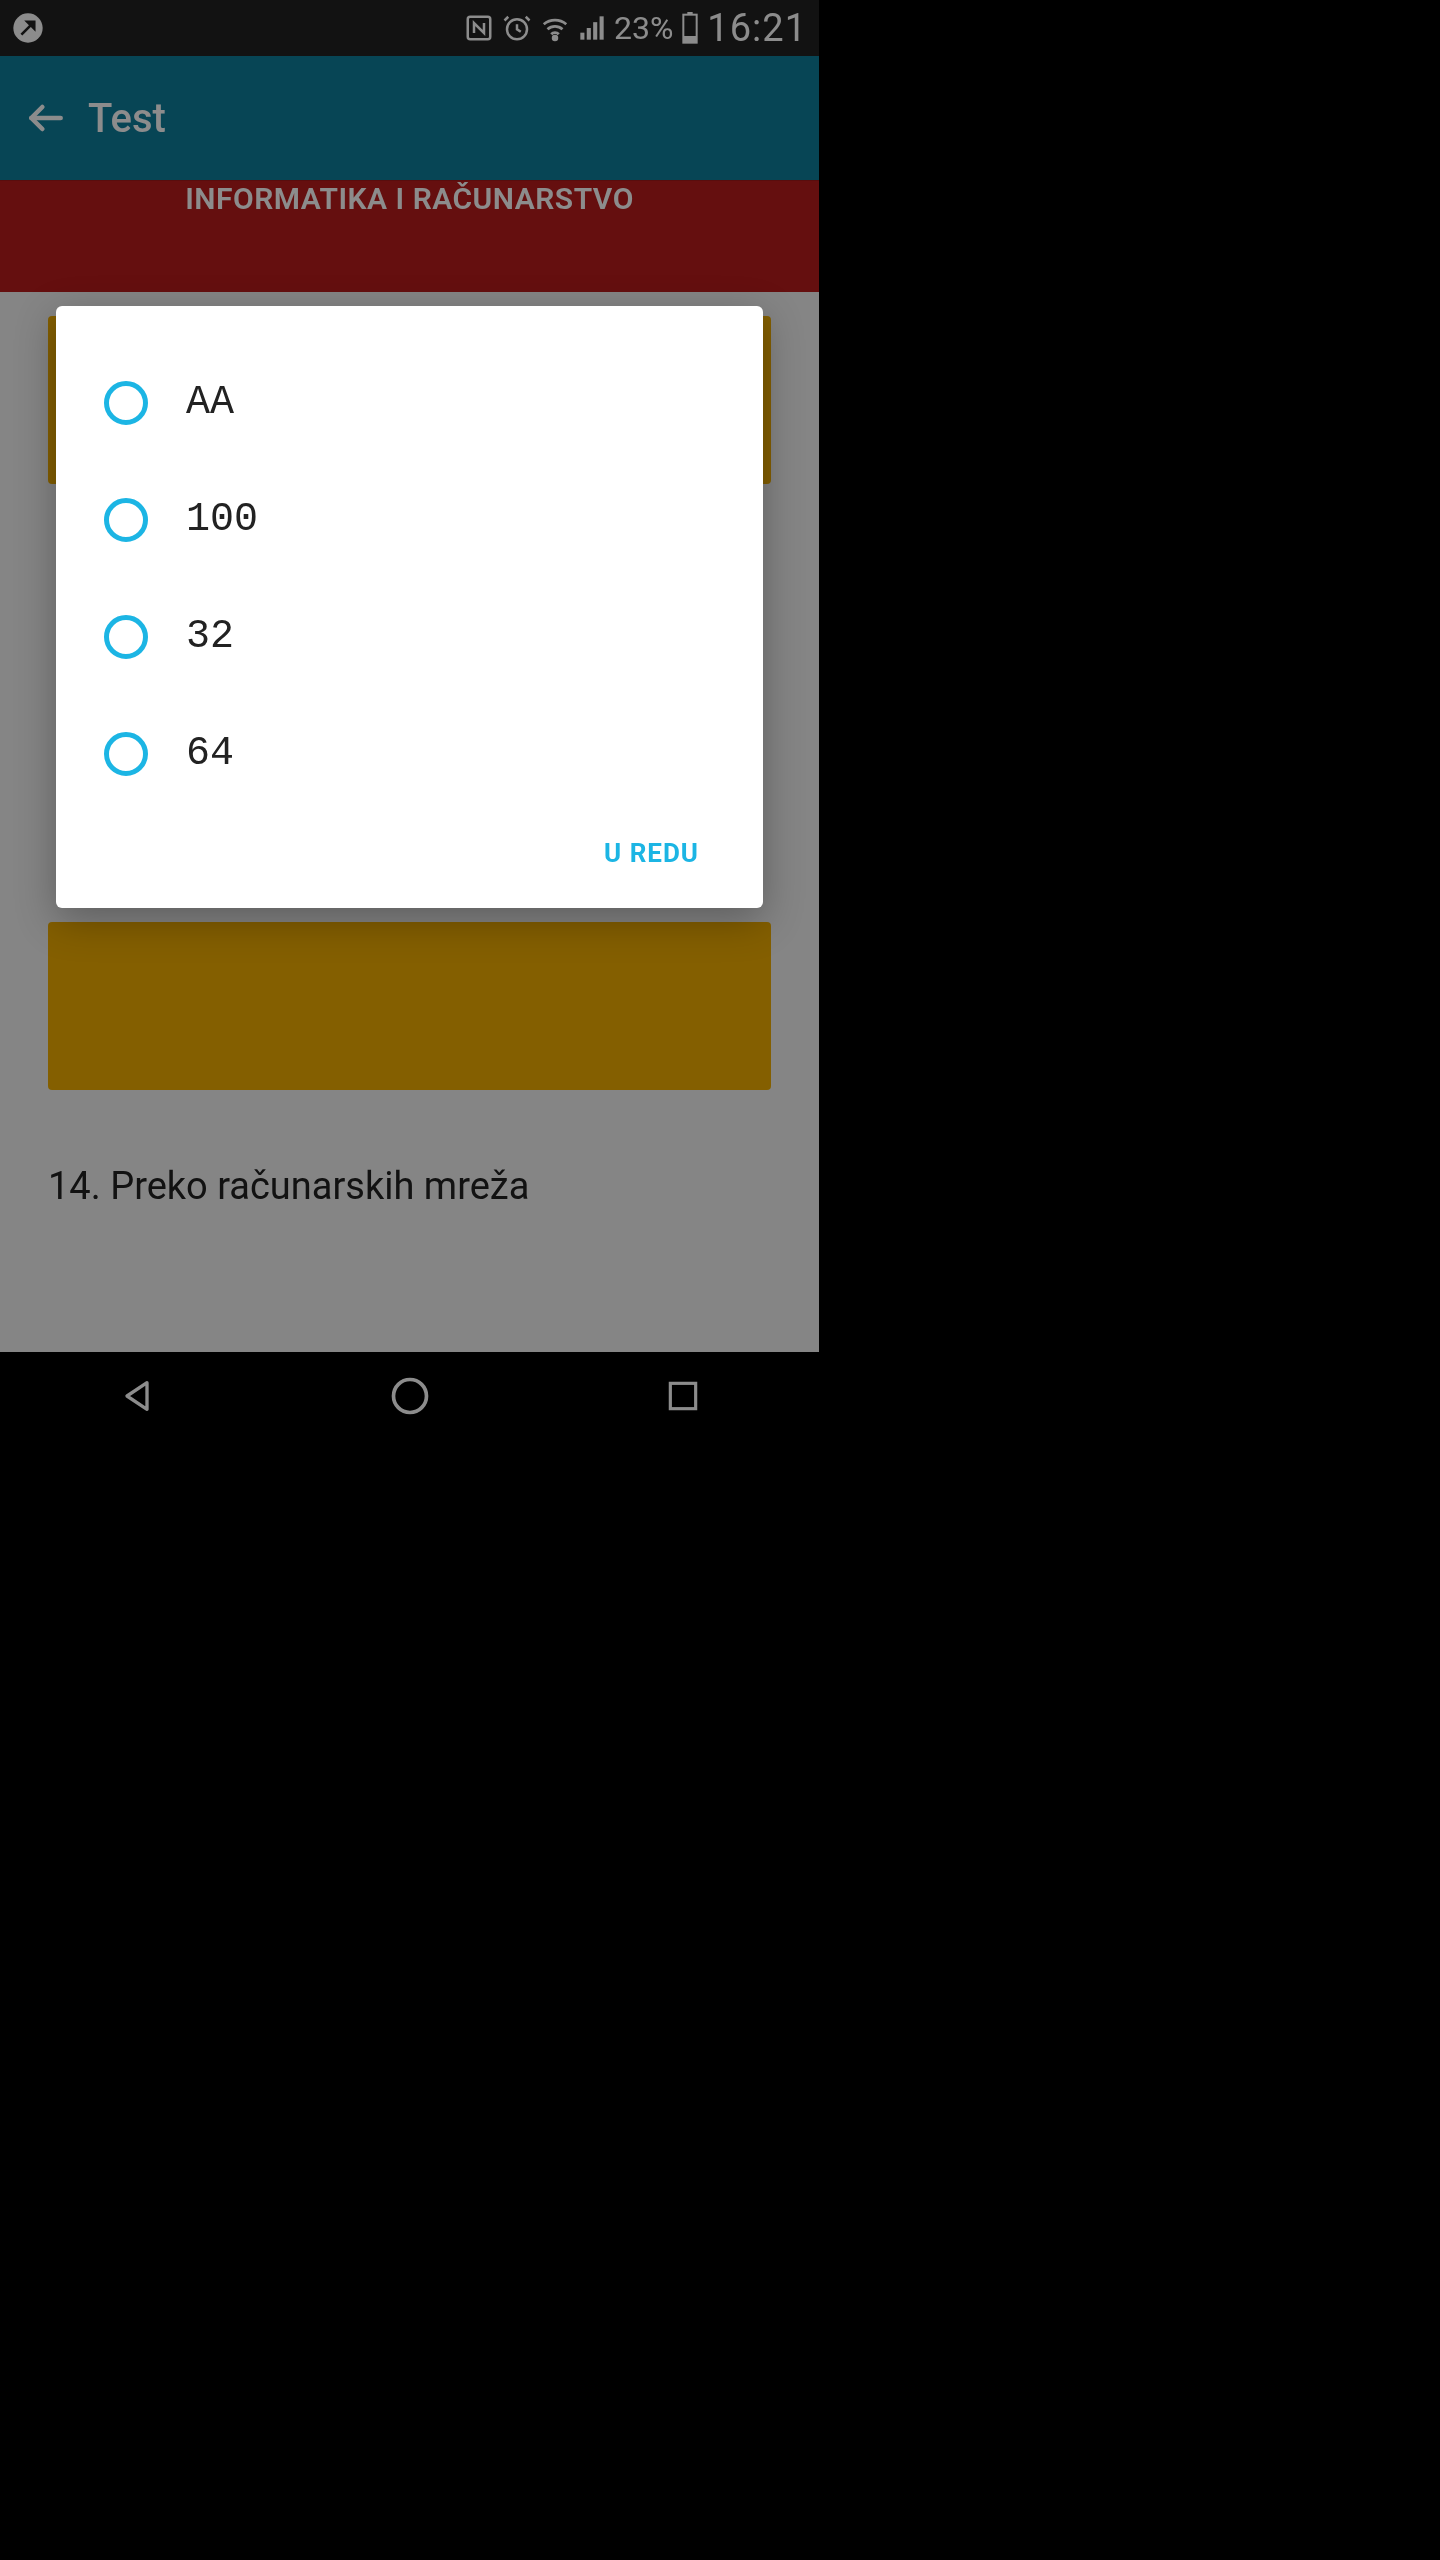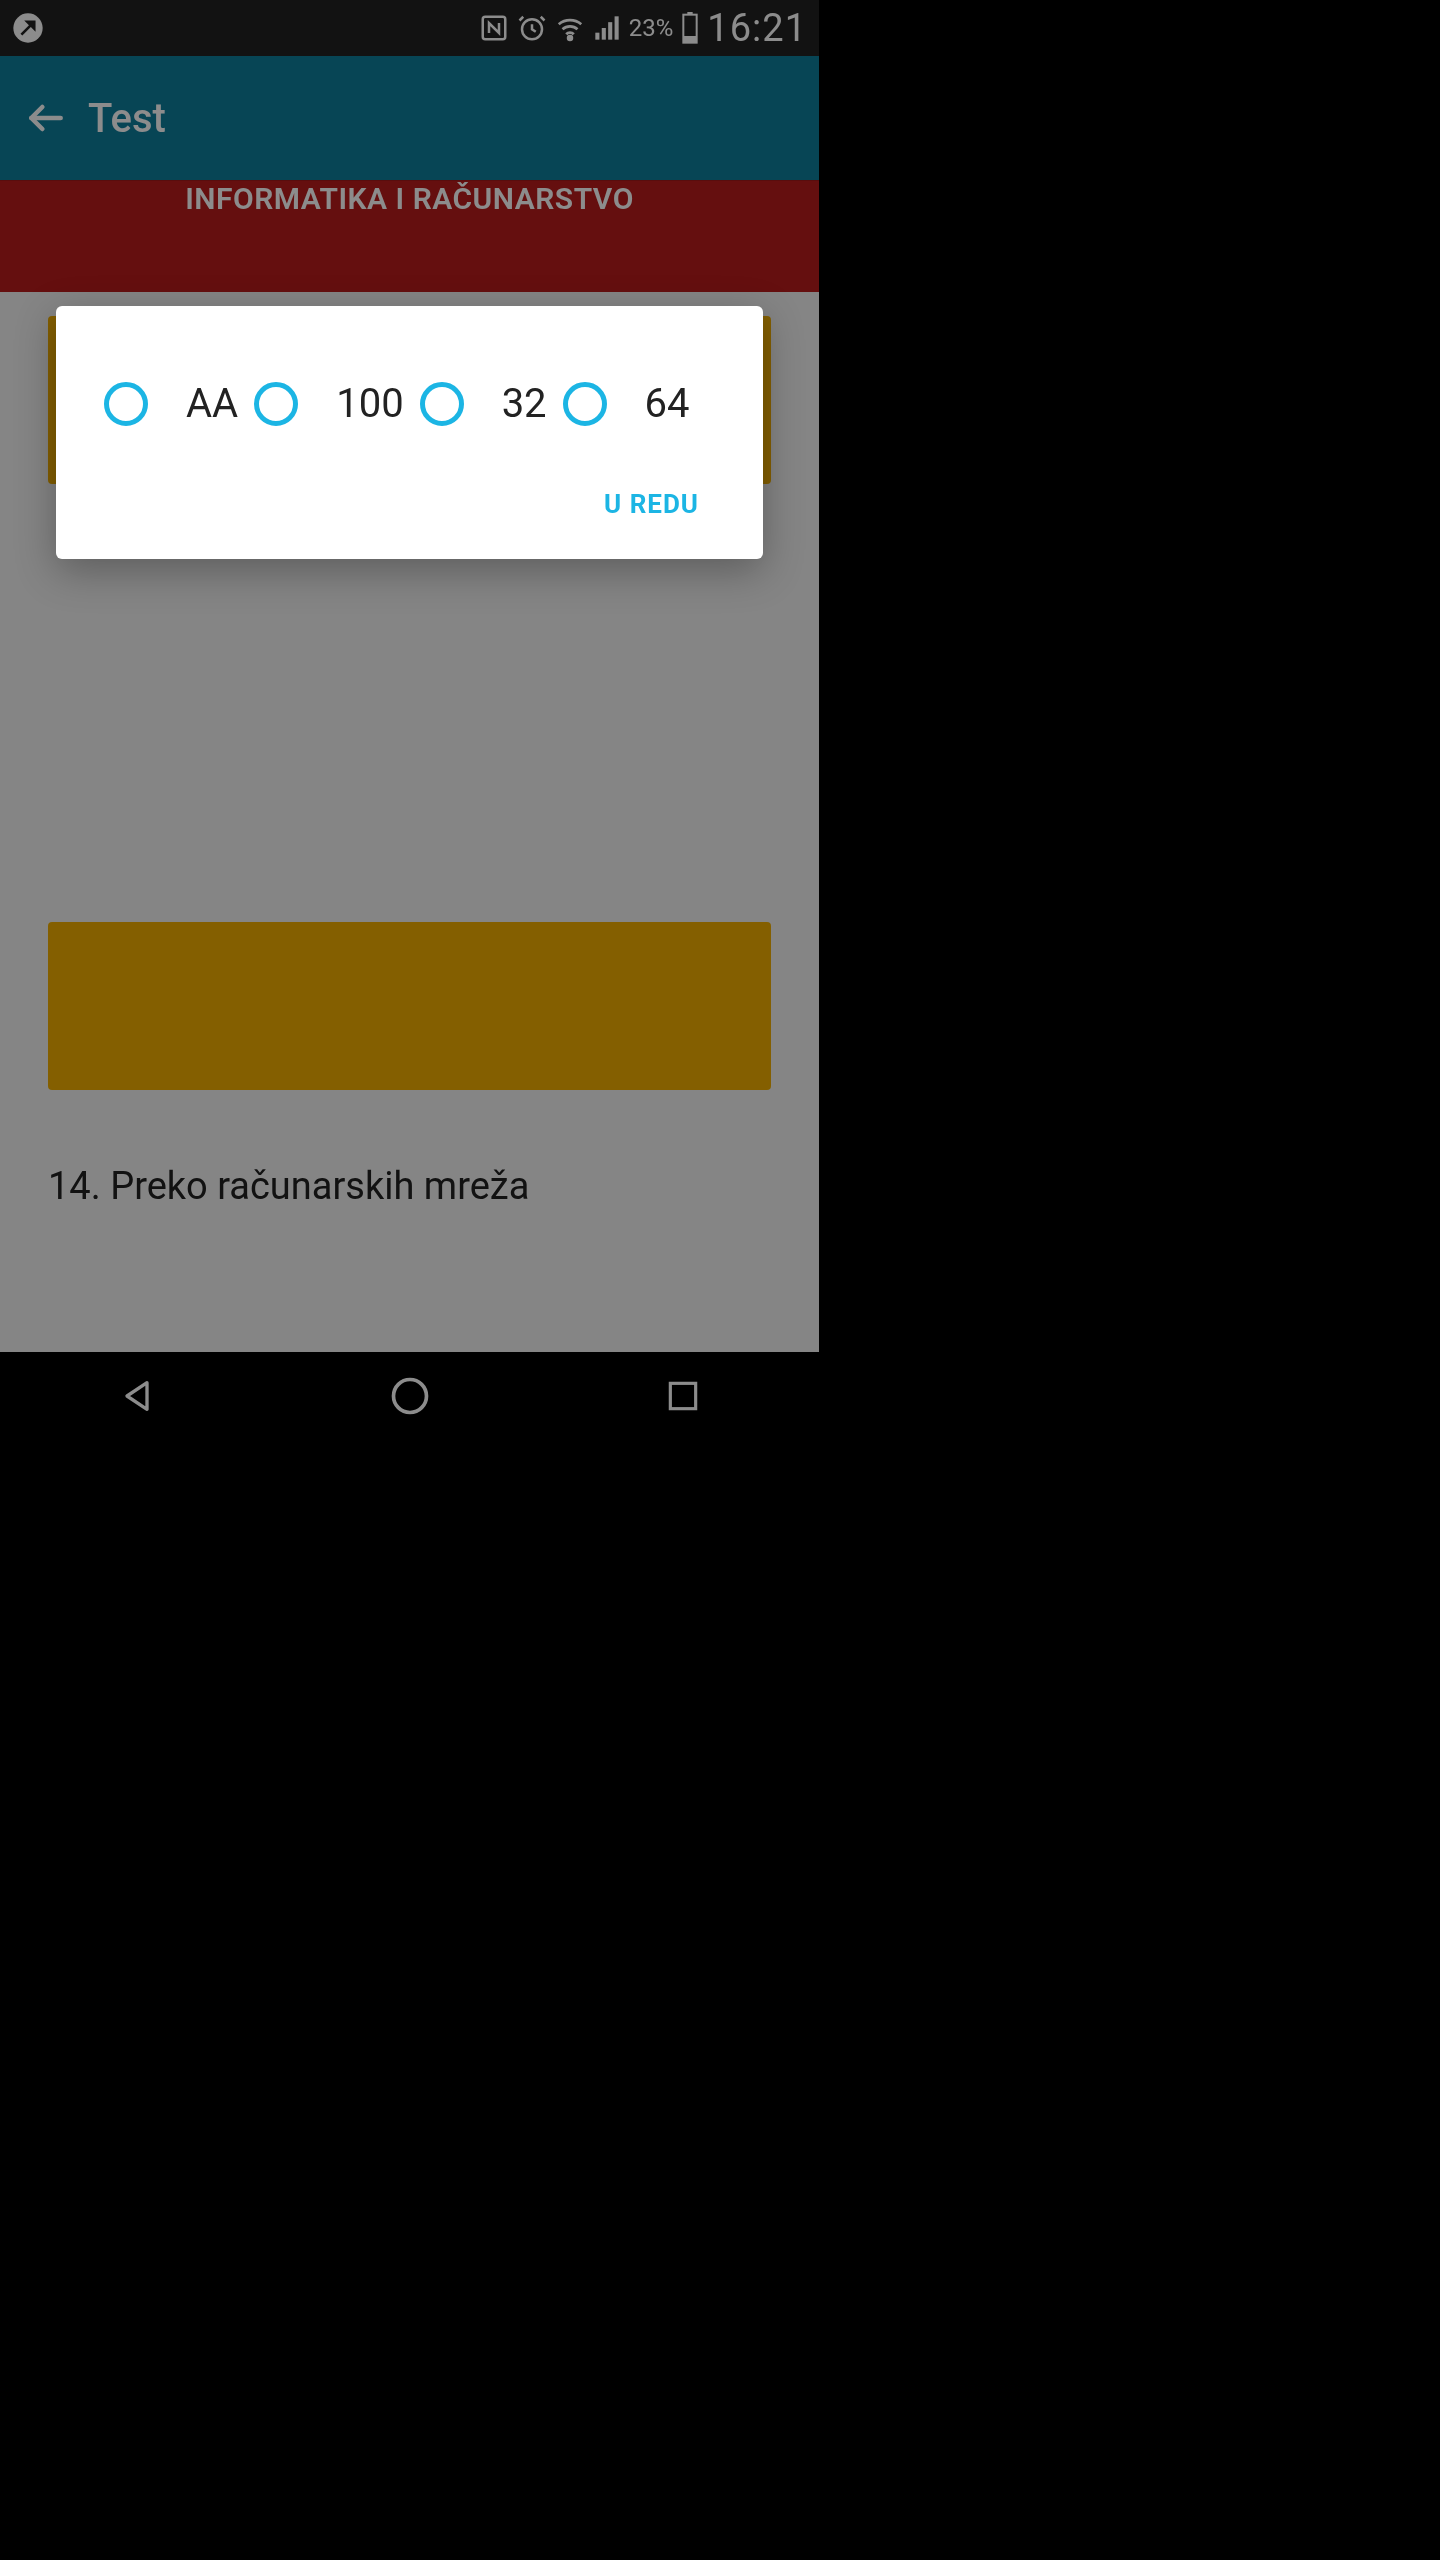--- a/index.html
+++ b/index.html
@@ -8,21 +8,21 @@
   
   .status-bar {
     height: 56px; background: #212121; color: #fff;
     display: flex; align-items: center; justify-content: space-between;
     padding: 0 12px; font-size: 26px;
   }
   .status-left, .status-right { display: flex; align-items: center; gap: 10px; }
   .status-right { gap: 8px; }
   .status-icon { display: inline-flex; align-items: center; justify-content: center; }
   .status-time { font-size: 38px; letter-spacing: 1px; }
-  .battery-text { font-size: 24px; }
+  .battery-text { font-size: 32px; }
   
   .app-bar {
     height: 124px; background: #0d7e9c; color: #fff;
     display: flex; align-items: center; padding: 0 24px; gap: 20px;
   }
   .app-bar .back { width: 44px; height: 44px; }
   .app-title { font-size: 40px; font-weight: 500; }
   
   .category-bar {
     height: 112px; background: #b91c1c; color: #fff;
@@ -57,21 +57,21 @@
   
   .scrim { position: absolute; inset: 0; background: rgba(0,0,0,0.45); }
   
   .dialog {
     position: absolute; left: 56px; right: 56px; top: 306px;
     background: #fff; border-radius: 6px; padding: 44px 48px 28px 48px;
     box-shadow: 0 12px 40px rgba(0,0,0,0.3);
   }
   .dialog-title { color: #6d6d6d; font-size: 42px; line-height: 1.4; font-weight: 500; margin-bottom: 28px; }
   .dialog-title sup { font-size: 26px; vertical-align: super; }
-  .options { display: flex; flex-direction: row; gap: 16px; margin-top: 16px; margin-bottom: 36px; }
+  .options { display: flex; flex-direction: column; gap: 44px; margin-top: 16px; margin-bottom: 36px; font-family: Liberation Mono, monospace; }
   .option-row { display: flex; align-items: center; gap: 38px; padding: 14px 0; }
   .radio {
     width: 44px; height: 44px; border: 5px solid #1cb5e4; border-radius: 50%;
     flex-shrink: 0;
   }
   .option-label { color: #222; font-size: 40px; }
   .dialog-actions { display: flex; justify-content: flex-end; }
   .dialog-ok { color: #1cb5e4; font-size: 26px; font-weight: 700; letter-spacing: 1px; padding: 12px 16px; }
 </style>
 </head>

